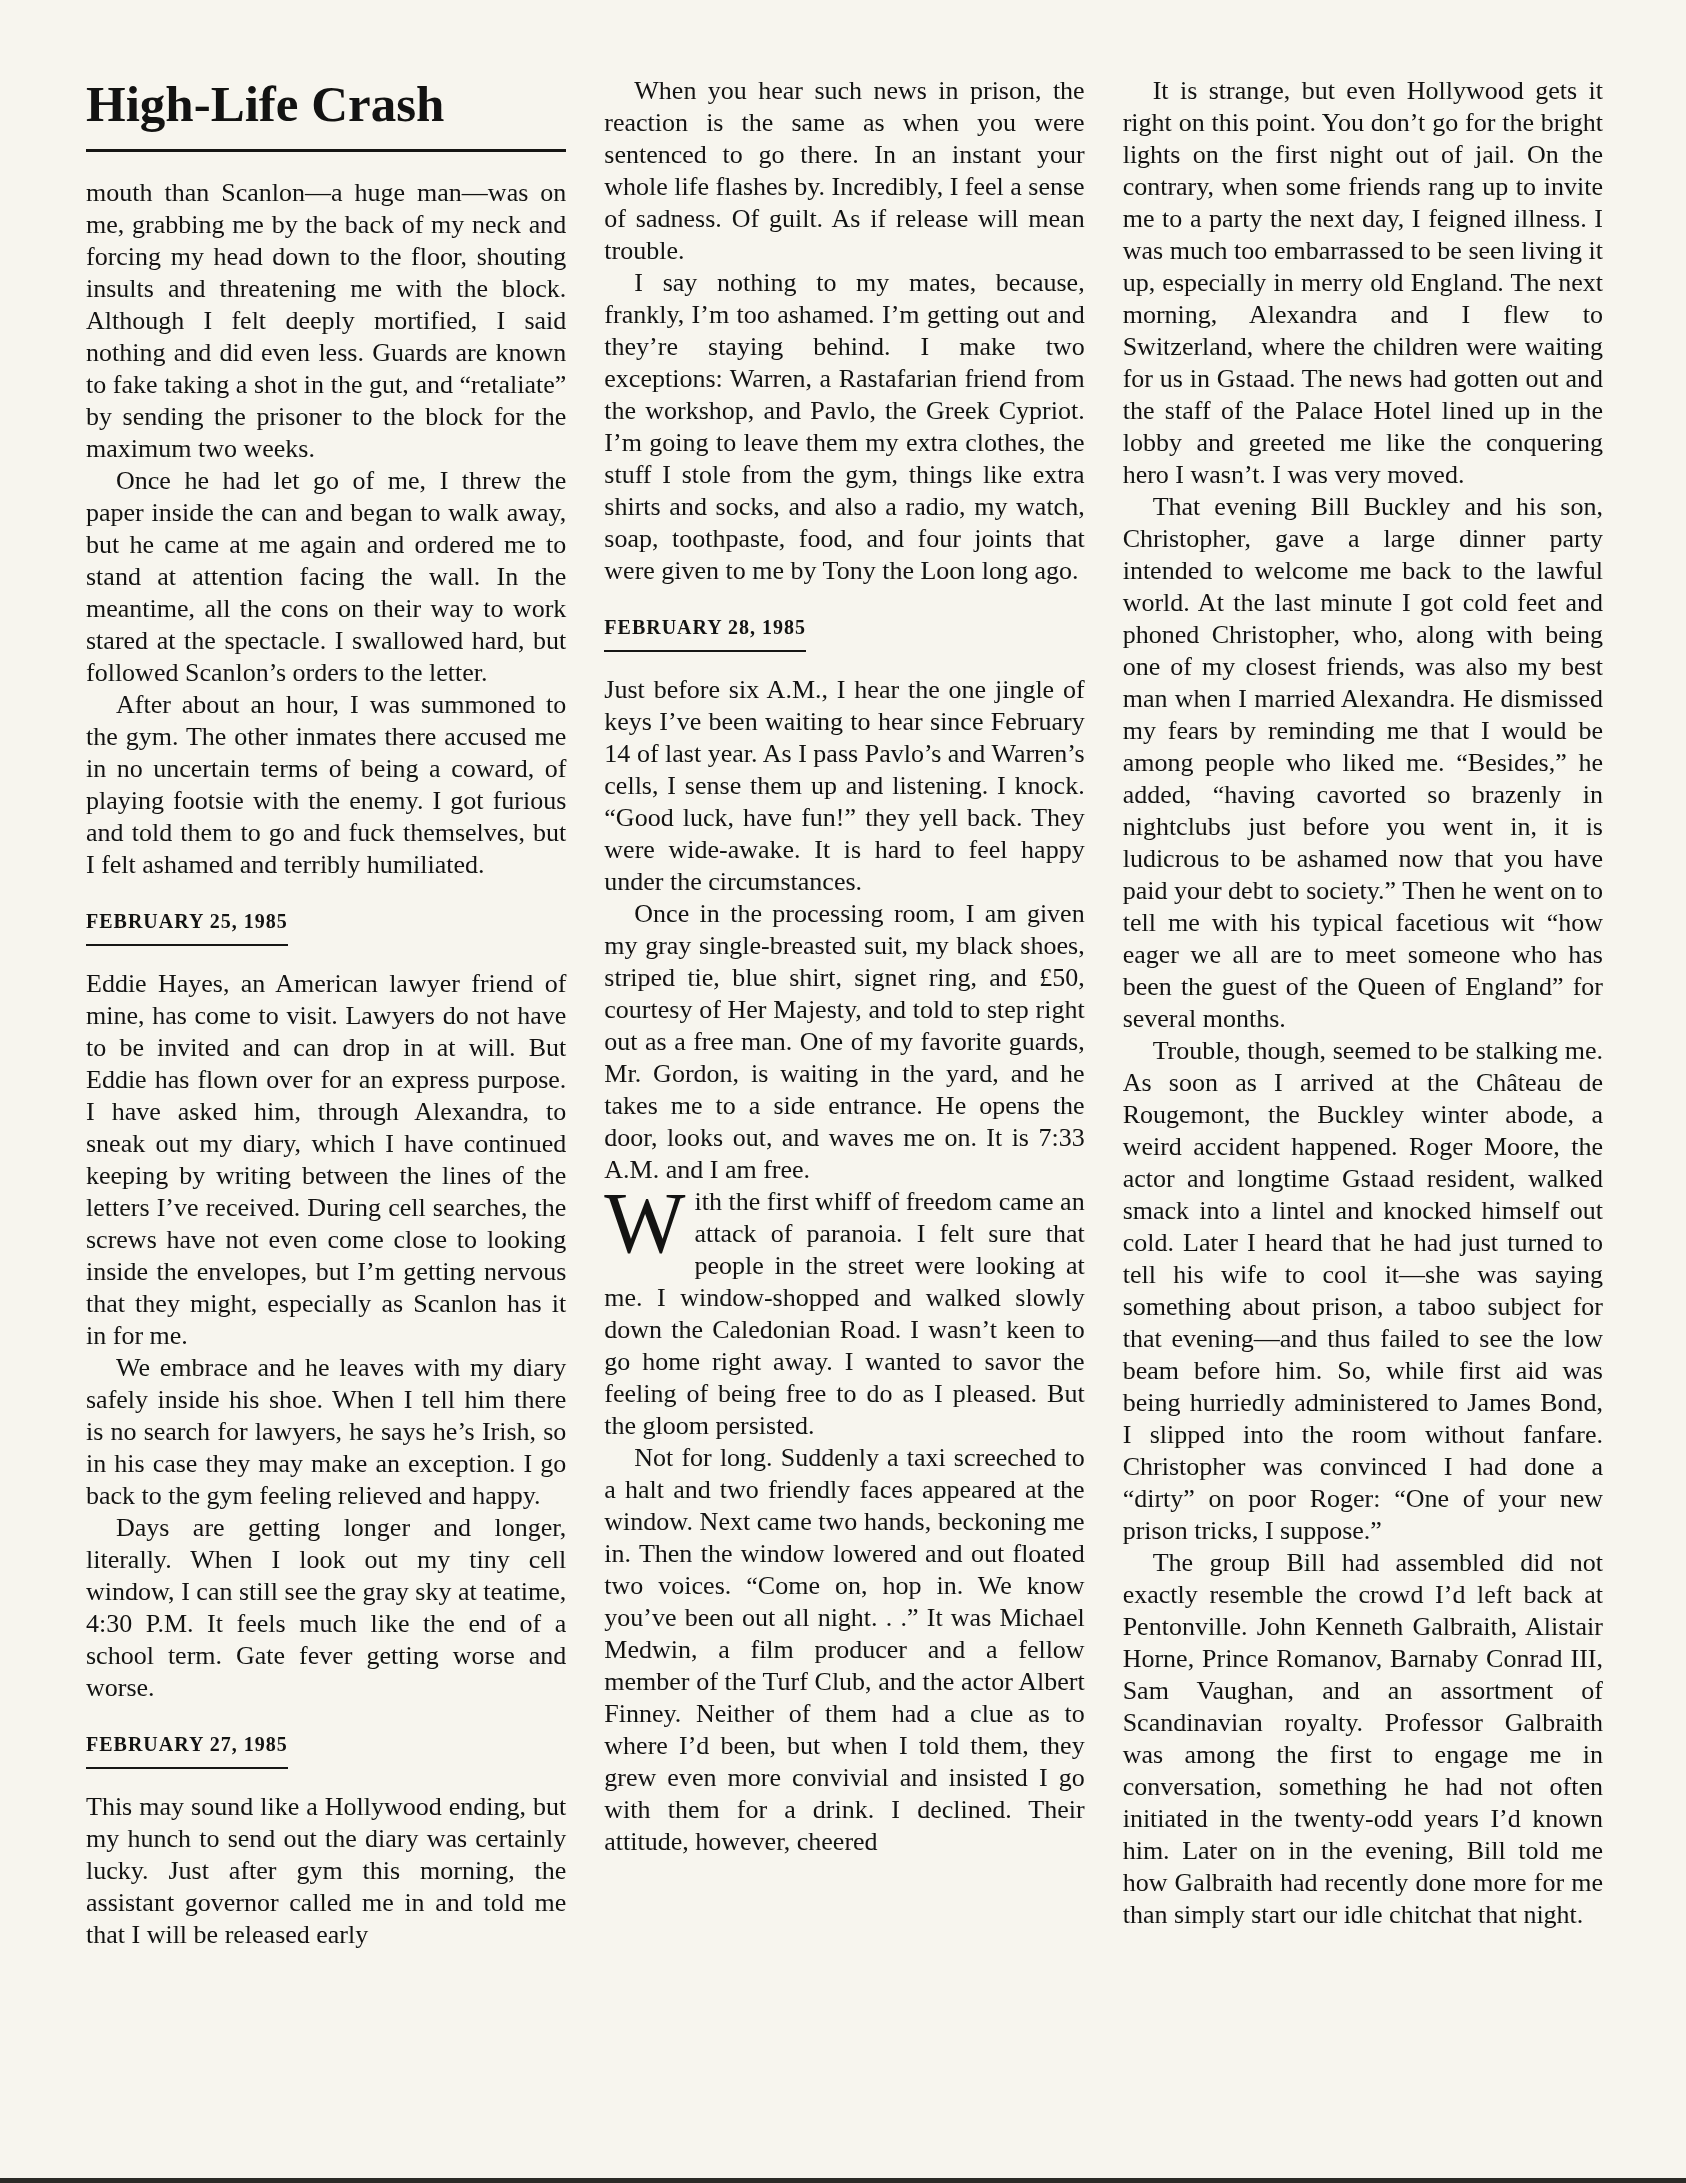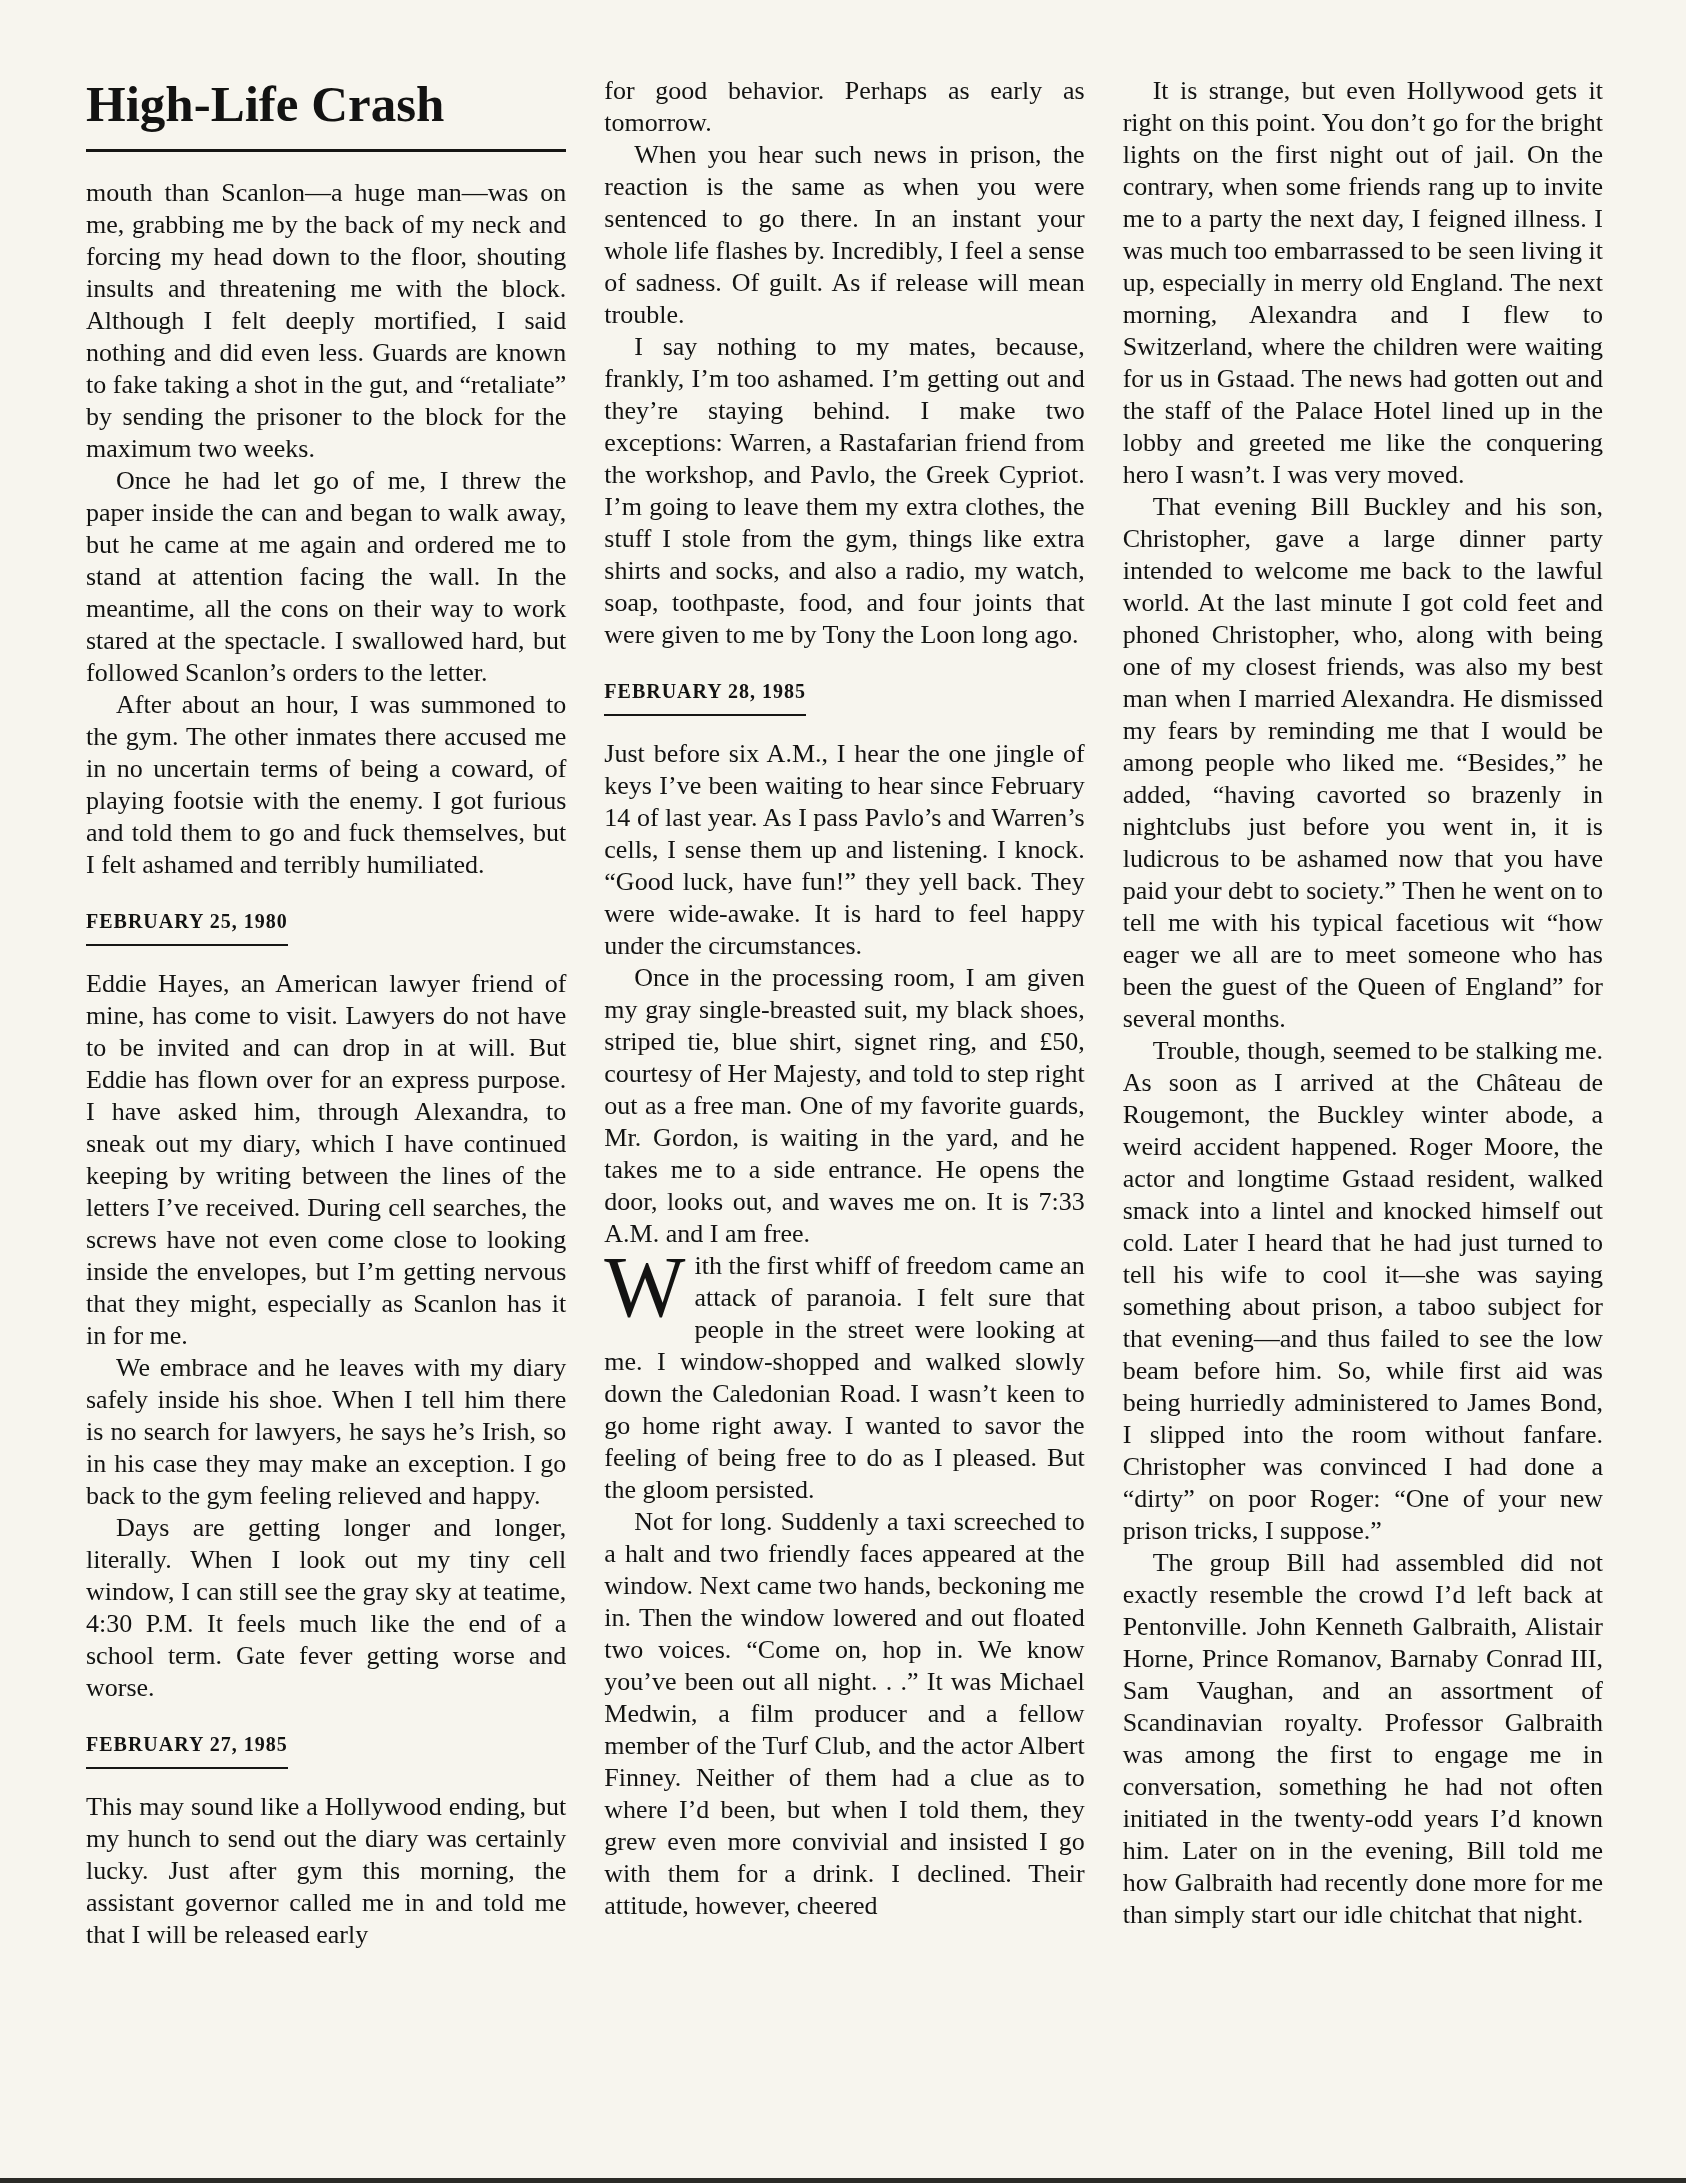--- a/index.html
+++ b/index.html
@@ -85,29 +85,28 @@
 </head>
 <body>
 
 <div class="page">
   <div class="columns">
       <div class="col">
         <h1 class="headline">High-Life Crash</h1>
         <p class="para">mouth than Scanlon—a huge man—was on me, grabbing me by the back of my neck and forcing my head down to the floor, shouting insults and threatening me with the block. Although I felt deeply mortified, I said nothing and did even less. Guards are known to fake taking a shot in the gut, and “retaliate” by sending the prisoner to the block for the maximum two weeks.</p>
         <p class="para indent">Once he had let go of me, I threw the paper inside the can and began to walk away, but he came at me again and ordered me to stand at attention facing the wall. In the meantime, all the cons on their way to work stared at the spectacle. I swallowed hard, but followed Scanlon’s orders to the letter.</p>
         <p class="para indent">After about an hour, I was summoned to the gym. The other inmates there accused me in no uncertain terms of being a coward, of playing footsie with the enemy. I got furious and told them to go and fuck themselves, but I felt ashamed and terribly humiliated.</p>
-        <h2 class="subhead"><span class="subhead-text">FEBRUARY 25, 1980</span></h2>
+        <h2 class="subhead"><span class="subhead-text">FEBRUARY 25, 1985</span></h2>
         <p class="para">Eddie Hayes, an American lawyer friend of mine, has come to visit. Lawyers do not have to be invited and can drop in at will. But Eddie has flown over for an express purpose. I have asked him, through Alexandra, to sneak out my diary, which I have continued keeping by writing between the lines of the letters I’ve received. During cell searches, the screws have not even come close to looking inside the envelopes, but I’m getting nervous that they might, especially as Scanlon has it in for me.</p>
         <p class="para indent">We embrace and he leaves with my diary safely inside his shoe. When I tell him there is no search for lawyers, he says he’s Irish, so in his case they may make an exception. I go back to the gym feeling relieved and happy.</p>
         <p class="para indent">Days are getting longer and longer, literally. When I look out my tiny cell window, I can still see the gray sky at teatime, 4:30 P.M. It feels much like the end of a school term. Gate fever getting worse and worse.</p>
         <h2 class="subhead"><span class="subhead-text">FEBRUARY 27, 1985</span></h2>
         <p class="para">This may sound like a Hollywood ending, but my hunch to send out the diary was certainly lucky. Just after gym this morning, the assistant governor called me in and told me that I will be released early</p>
       </div>
       <div class="col">
-        <p class="para">for good behavior. Perhaps as early as tomorrow.</p>
         <p class="para indent">When you hear such news in prison, the reaction is the same as when you were sentenced to go there. In an instant your whole life flashes by. Incredibly, I feel a sense of sadness. Of guilt. As if release will mean trouble.</p>
         <p class="para indent">I say nothing to my mates, because, frankly, I’m too ashamed. I’m getting out and they’re staying behind. I make two exceptions: Warren, a Rastafarian friend from the workshop, and Pavlo, the Greek Cypriot. I’m going to leave them my extra clothes, the stuff I stole from the gym, things like extra shirts and socks, and also a radio, my watch, soap, toothpaste, food, and four joints that were given to me by Tony the Loon long ago.</p>
         <h2 class="subhead"><span class="subhead-text">FEBRUARY 28, 1985</span></h2>
         <p class="para">Just before six A.M., I hear the one jingle of keys I’ve been waiting to hear since February 14 of last year. As I pass Pavlo’s and Warren’s cells, I sense them up and listening. I knock. “Good luck, have fun!” they yell back. They were wide-awake. It is hard to feel happy under the circumstances.</p>
         <p class="para indent">Once in the processing room, I am given my gray single-breasted suit, my black shoes, striped tie, blue shirt, signet ring, and £50, courtesy of Her Majesty, and told to step right out as a free man. One of my favorite guards, Mr. Gordon, is waiting in the yard, and he takes me to a side entrance. He opens the door, looks out, and waves me on. It is 7:33 A.M. and I am free.</p>
         <p class="para dropcap-para"><span class="dropcap">W</span><span>ith the first whiff of freedom came an attack of paranoia. I felt sure that people in the street were looking at me. I window-shopped and walked slowly down the Caledonian Road. I wasn’t keen to go home right away. I wanted to savor the feeling of being free to do as I pleased. But the gloom persisted.</span></p>
         <p class="para indent">Not for long. Suddenly a taxi screeched to a halt and two friendly faces appeared at the window. Next came two hands, beckoning me in. Then the window lowered and out floated two voices. “Come on, hop in. We know you’ve been out all night. . .” It was Michael Medwin, a film producer and a fellow member of the Turf Club, and the actor Albert Finney. Neither of them had a clue as to where I’d been, but when I told them, they grew even more convivial and insisted I go with them for a drink. I declined. Their attitude, however, cheered</p>
       </div>
       <div class="col">
         <p class="para indent">It is strange, but even Hollywood gets it right on this point. You don’t go for the bright lights on the first night out of jail. On the contrary, when some friends rang up to invite me to a party the next day, I feigned illness. I was much too embarrassed to be seen living it up, especially in merry old England. The next morning, Alexandra and I flew to Switzerland, where the children were waiting for us in Gstaad. The news had gotten out and the staff of the Palace Hotel lined up in the lobby and greeted me like the conquering hero I wasn’t. I was very moved.</p>

